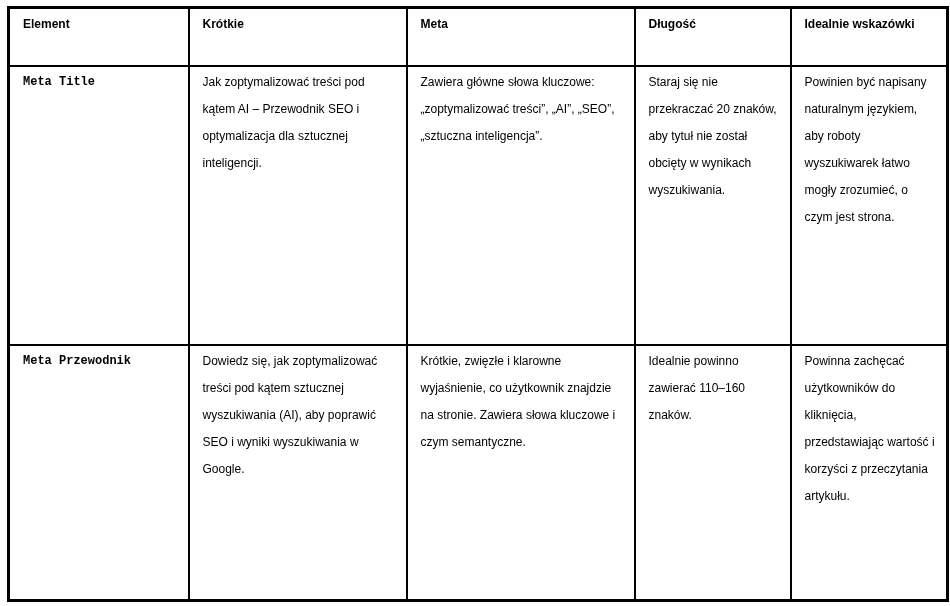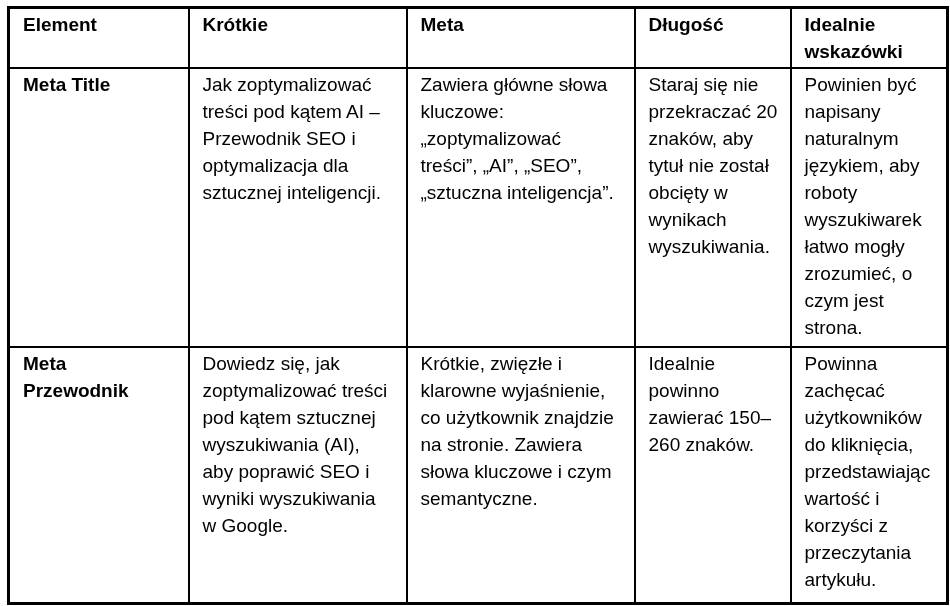--- a/index.html
+++ b/index.html
@@ -18,29 +18,29 @@
     margin: 6px 0 0 7px;
     border: 3px solid #000000;
     background: #ffffff;
   }
   .doc-table th,
   .doc-table td {
     border: 2px solid #000000;
     vertical-align: top;
     text-align: left;
     padding: 2px 11px 2px 13px;
-    font-size: 19px;
+    font-size: 12px;
     line-height: 27px;
     color: #000000;
     font-weight: normal;
     word-wrap: break-word;
     overflow: hidden;
   }
   .doc-table th { font-weight: bold; }
-  .doc-table td.col-element { font-weight: bold; }
+  .doc-table td.col-element { font-weight: bold; font-family: Liberation Mono, monospace; }
   tr.row-header { height: 58px; }
   tr.row-0 { height: 279px; }
   tr.row-1 { height: 256px; }
 </style>
 </head>
 <body>
 
 <table class="doc-table">
   <colgroup>
     <col style="width:180px">
@@ -63,17 +63,17 @@
       <td class="col-element">Meta Title</td>
       <td>Jak zoptymalizować treści pod kątem AI – Przewodnik SEO i optymalizacja dla sztucznej inteligencji.</td>
       <td>Zawiera główne słowa kluczowe: „zoptymalizować treści”, „AI”, „SEO”, „sztuczna inteligencja”.</td>
       <td>Staraj się nie przekraczać 20 znaków, aby tytuł nie został obcięty w wynikach wyszukiwania.</td>
       <td>Powinien być napisany naturalnym językiem, aby roboty wyszukiwarek łatwo mogły zrozumieć, o czym jest strona.</td>
     </tr>
     <tr class="row-1">
       <td class="col-element">Meta Przewodnik</td>
       <td>Dowiedz się, jak zoptymalizować treści pod kątem sztucznej wyszukiwania (AI), aby poprawić SEO i wyniki wyszukiwania w Google.</td>
       <td>Krótkie, zwięzłe i klarowne wyjaśnienie, co użytkownik znajdzie na stronie. Zawiera słowa kluczowe i czym semantyczne.</td>
-      <td>Idealnie powinno zawierać 150–260 znaków.</td>
+      <td>Idealnie powinno zawierać 110–160 znaków.</td>
       <td>Powinna zachęcać użytkowników do kliknięcia, przedstawiając wartość i korzyści z przeczytania artykułu.</td>
     </tr>
   </tbody>
 </table>
 
 </body></html>

